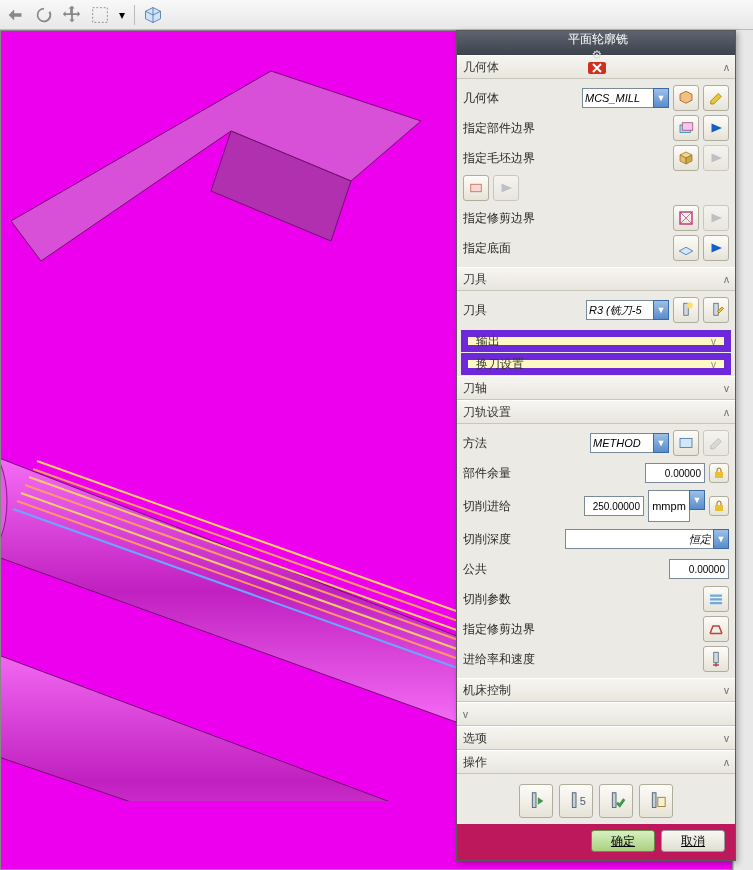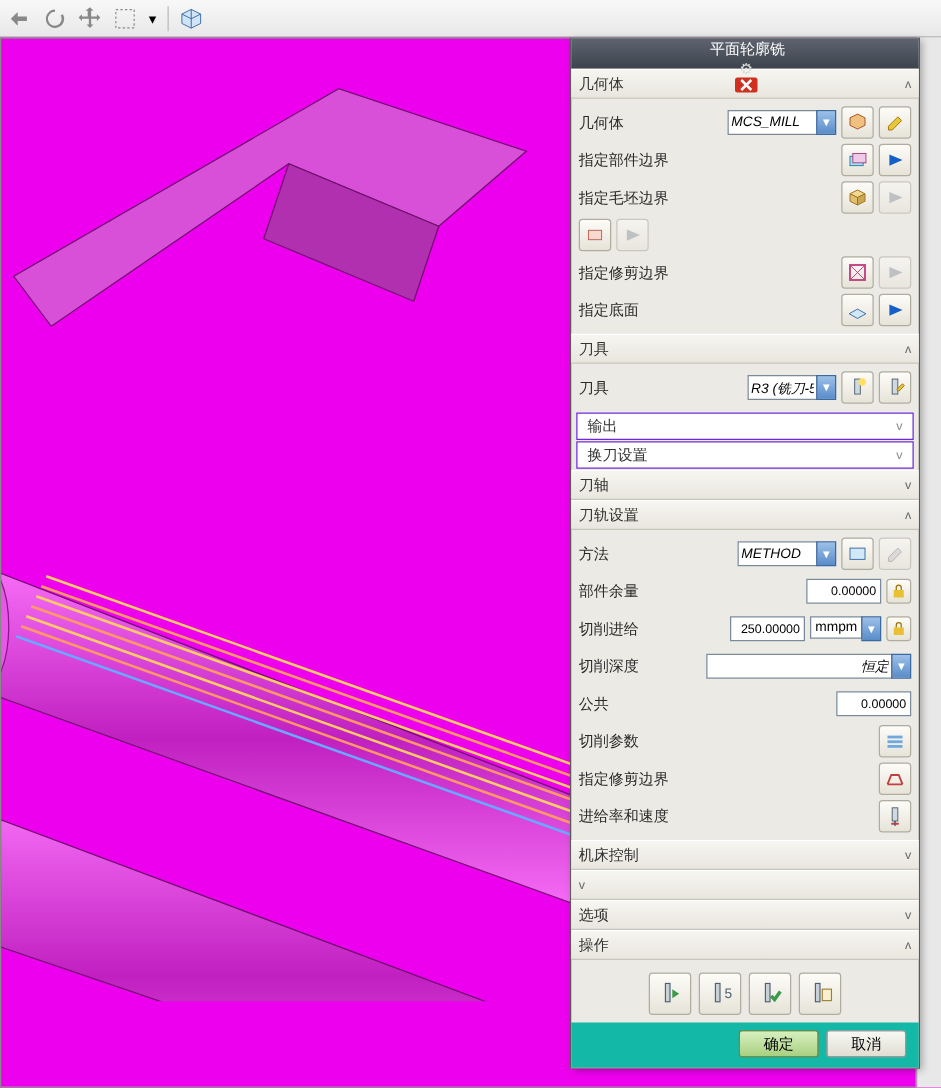--- a/index.html
+++ b/index.html
@@ -20,38 +20,38 @@
   .dlg-title-text { flex: 1; padding-left: 4px; font-size: 12px; }
   .dlg-title-btn { width: 18px; height: 18px; display: flex; align-items: center; justify-content: center; cursor: pointer; margin-left: 2px; border-radius: 2px; }
   .dlg-close { background: #d03020; }
   .dlg-settings { color: #ddd; }
   
   .section-hdr { height: 24px; background: linear-gradient(to bottom,#f6f5f0,#e8e6de); border-top: 1px solid #fff; border-bottom: 1px solid #c8c5bb; display: flex; align-items: center; padding: 0 6px; cursor: pointer; }
   .section-hdr-text { flex: 1; font-weight: normal; color: #333; }
   .section-caret { color: #666; font-size: 10px; }
   
   .section-body { padding: 4px 6px; }
-  .sub-section-hdr { height: 22px; background:#ffffff; border:1px solid #6d28d9; display:flex; align-items:center; padding:0 8px; margin:1px 4px; cursor:pointer; }
+  .sub-section-hdr { height: 22px; background:#fef9c3; border:7px solid #6d28d9; display:flex; align-items:center; padding:0 8px; margin:1px 4px; cursor:pointer; }
   .sub-section-hdr .section-caret { color:#888; }
   
   .row { display: flex; align-items: center; min-height: 30px; gap: 4px; padding: 2px 0; }
   .row-label { flex: 1; color: #2a2a2a; }
   .sel { height: 20px; border: 1px solid #7a8a99; background: white; font-size: 11px; padding: 0 2px; font-style: italic; }
   .sel-arrow { width: 16px; height: 20px; background: linear-gradient(to bottom,#9cc0e8,#5a8cca); border:1px solid #3a6aa0; display:inline-flex; align-items:center; justify-content:center; color:white; font-size:9px; margin-left:-1px; }
   .icon-btn { width: 26px; height: 26px; border: 1px solid #b0ad9f; border-radius: 3px; background: linear-gradient(to bottom,#fdfcf8,#e6e3d8); display: flex; align-items: center; justify-content: center; cursor: pointer; }
   .icon-btn.dim { opacity:0.55; }
   .icon-btn svg { width: 18px; height: 18px; }
   .num-input { width: 60px; height: 20px; border: 1px solid #7a8a99; background: white; text-align: right; padding: 0 3px; font-size: 10px; }
-  .unit-box { width: 42px; height: 18px; border: 1px solid #7a8a99; background: white; text-align: center; font-size: 11px; padding: 0 2px; }
+  .unit-box { width: 42px; height: 32px; border: 1px solid #7a8a99; background: white; text-align: center; font-size: 11px; padding: 0 2px; }
   .lock-btn { width: 20px; height: 20px; border: 1px solid #b0ad9f; border-radius: 3px; background: linear-gradient(to bottom,#fdfcf8,#e6e3d8); display: flex; align-items: center; justify-content: center; cursor: pointer; }
   
   .action-row { display:flex; justify-content:center; gap:6px; padding:10px 0 6px 0; }
   .big-icon-btn { width: 34px; height: 34px; border: 1px solid #b0ad9f; border-radius: 3px; background: linear-gradient(to bottom,#fdfcf8,#e6e3d8); display: flex; align-items: center; justify-content: center; cursor: pointer; }
   
-  .dlg-footer { display:flex; justify-content:flex-end; gap:6px; padding:6px 10px 8px 10px; background:#14b8a6; }
+  .dlg-footer { display:flex; justify-content:flex-end; gap:6px; padding:6px 10px 8px 10px; background:#be185d;text-decoration:underline; }
   .btn { min-width: 64px; height: 22px; border: 1px solid #6a8a4a; border-radius: 3px; background: linear-gradient(to bottom,#d8f0c0,#a8d080); display: flex; align-items: center; justify-content: center; cursor: pointer; font-size:12px; }
   .btn.cancel { border-color:#999; background: linear-gradient(to bottom,#f8f8f4,#e0ded2); }
   
   .watermark { position:absolute; bottom:28px; right:60px; color: rgba(255,255,255,0.65); font-size:16px; letter-spacing:1px; pointer-events:none; }
 
   
   .ic-torch { fill:#1560c8; }
   .ic-cube { stroke:#a05020; fill:#f0c080; }
 </style>
 </head>
@@ -227,21 +227,21 @@
   </div>
 
   <div class="section-hdr">
     <span class="section-hdr-text">刀具</span>
     <span class="section-caret">ʌ</span>
   </div>
   <div class="section-body">
     <div class="row">
       <span class="row-label">刀具</span>
       <span style="display:flex">
-          <input class="sel" style="width: 56px;" value="R3 (铣刀-5">
+          <input class="sel" style="width: 68px;" value="R3 (铣刀-5">
           <span class="sel-arrow">▼</span>
         </span>
       <div class="icon-btn">
           <svg viewBox="0 0 24 24">
             <rect x="9" y="3" width="6" height="16" fill="#d0d8e0" stroke="#506070"></rect>
             <circle cx="17" cy="6" r="4" fill="#ffe060"></circle>
           </svg>
         </div>
       <div class="icon-btn">
           <svg viewBox="0 0 24 24">

